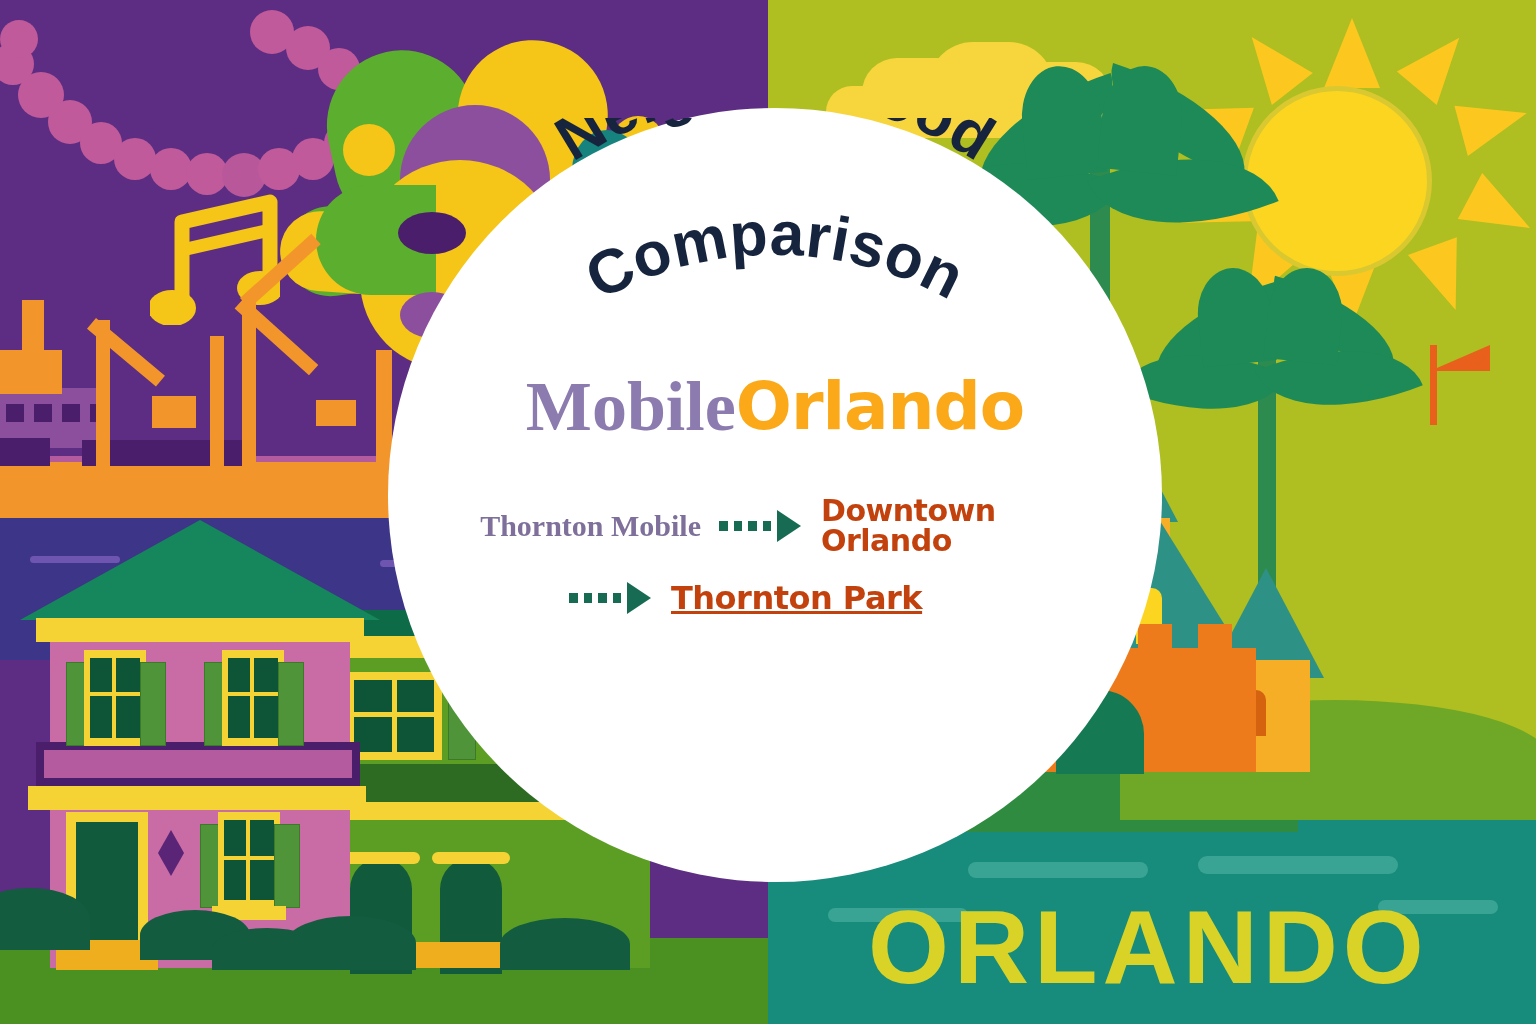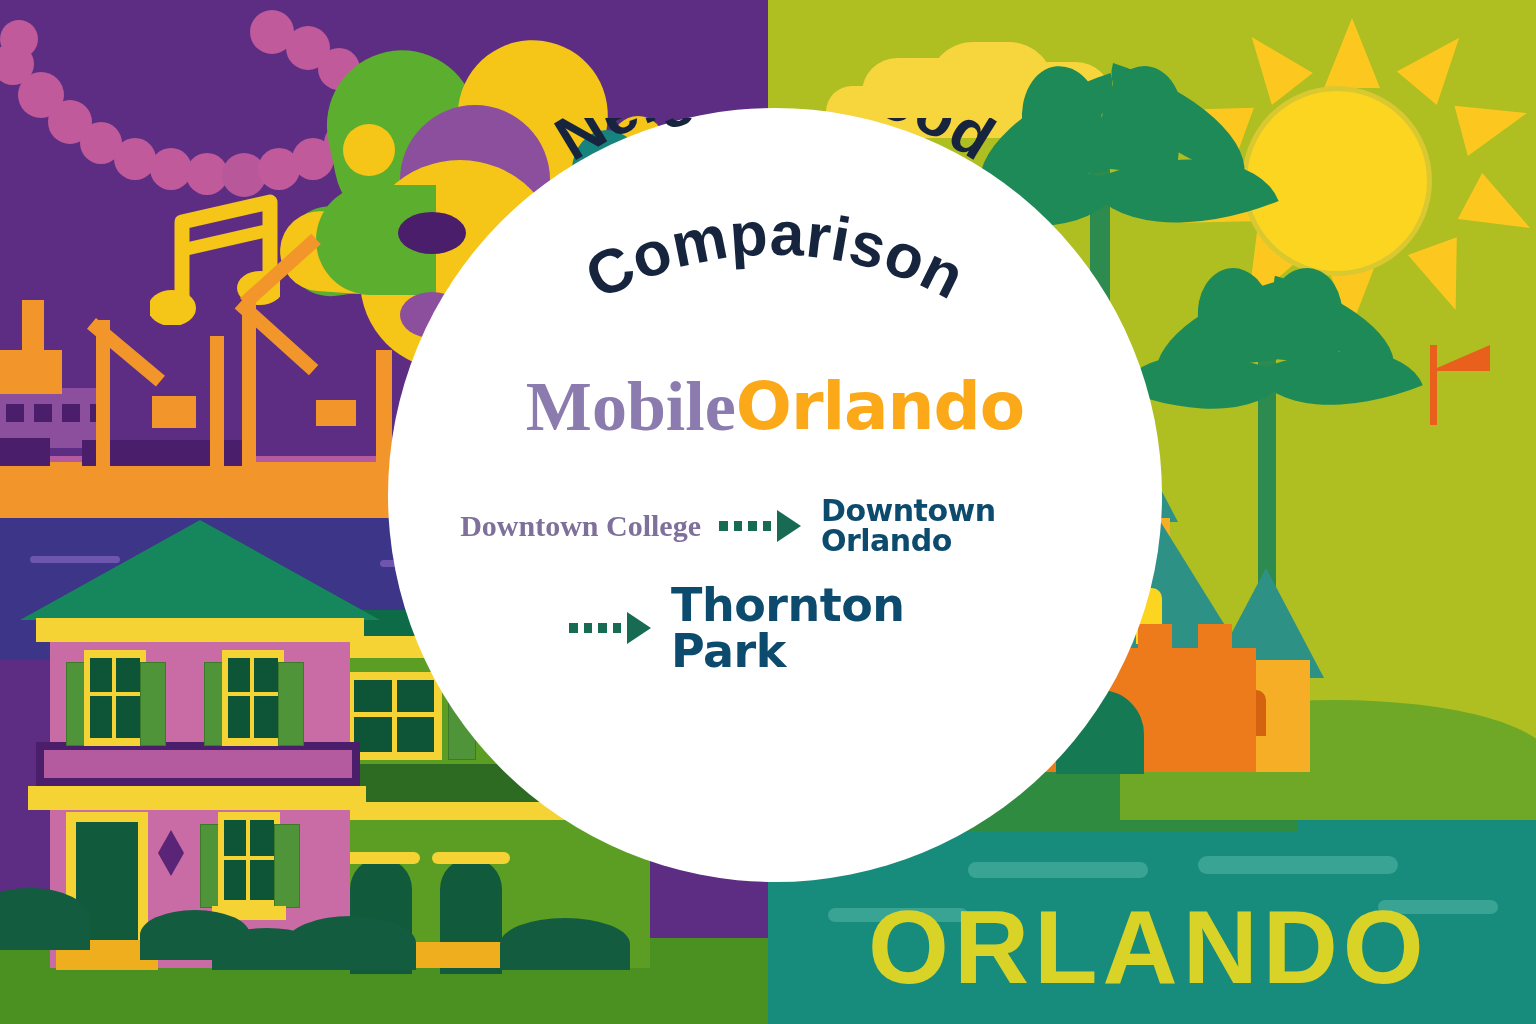--- a/index.html
+++ b/index.html
@@ -106,33 +106,33 @@
     display:flex; align-items:center; justify-content:center;
     margin-bottom:26px;
   }
   .row-left {
     font-family:"Liberation Serif", serif; font-weight:bold;
     color:#7E709B; text-align:right; line-height:1;
     width:300px; padding-right:18px;
   }
   .row-right {
     font-family:"DejaVu Sans", sans-serif; font-weight:bold;
-    color:#0c4a6e; text-align:left; line-height:1;
+    color:#c2410c; text-align:left; line-height:1;
     width:330px; padding-left:20px; letter-spacing:-0.5px;
   }
   .arrow { display:flex; align-items:center; gap:6px; width:82px; }
   .dash { width:10px; height:10px; background:#176B53; }
   .tri  { width:0; height:0; border-style:solid;
           border-width:16px 0 16px 24px;
           border-color:transparent transparent transparent #176B53; }
 
   .r1 .row-left  { font-size:30px; }
   .r1 .row-right { font-size:30px; }
   .r2 .row-left  { font-size:40px; }
-  .r2 .row-right { font-size:46px; }
+  .r2 .row-right { font-size:32px;text-decoration:underline; }
   .r3 .row-left  { font-size:30px; }
   .r3 .row-right { font-size:38px; }
 </style>
 </head>
 <body>
 
 <div id="stage">
 
   <div class="half half-left"></div>
   <div class="half half-right"></div>
@@ -378,21 +378,21 @@
   </svg>
 
   <div class="city-heads">
     <div class="city-mobile">Mobile</div>
     <div class="city-orlando">Orlando</div>
   </div>
 
   <div class="rows">
 
     <div class="row r1">
-      <div class="row-left">Downtown College</div>
+      <div class="row-left">Thornton Mobile</div>
       <div class="arrow">
         <span class="dash"></span>
           <span class="dash"></span>
           <span class="dash"></span>
           <span class="dash"></span>
         <span class="tri"></span>
       </div>
       <div class="row-right">Downtown Orlando</div>
     </div>
 

